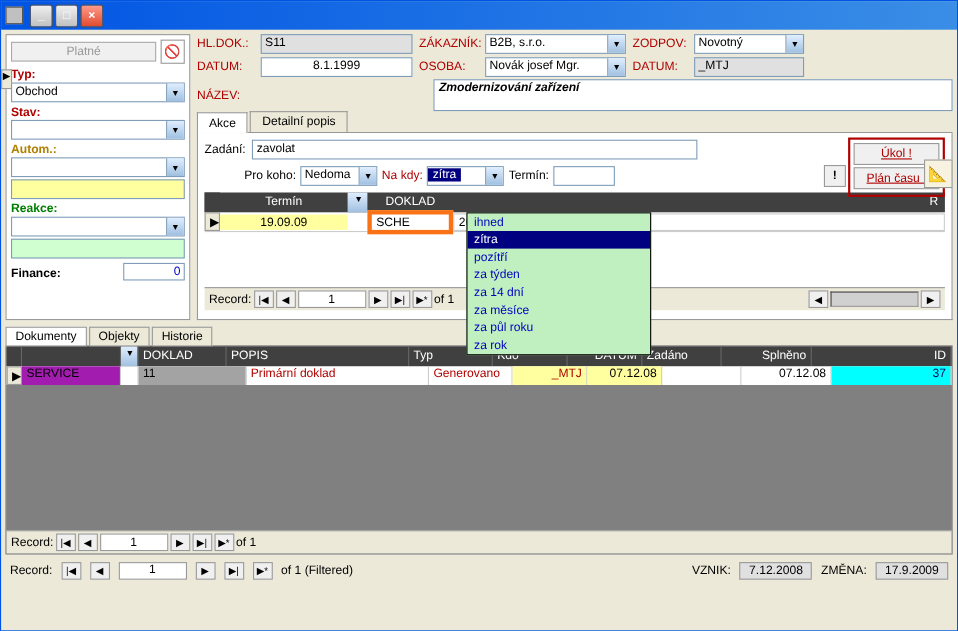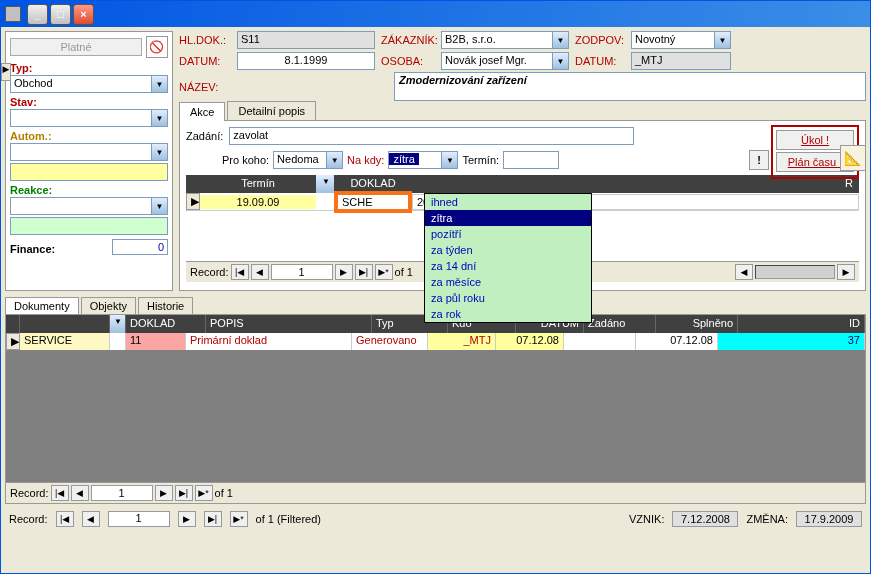--- a/index.html
+++ b/index.html
@@ -81,23 +81,23 @@
 .dghc.d3 { width:166px; }
 .dghc.d4 { width:76px; }
 .dghc.d5 { width:68px; }
 .dghc.d6 { width:68px; text-align:right; }
 .dghc.d7 { width:72px; }
 .dghc.d8 { width:82px; text-align:right; }
 .dghc.d9 { flex:1; text-align:right; }
 .dgrow { display:flex; background:#fff; height:17px; }
 .dgc { padding:1px 4px; border-right:1px solid #ccc; overflow:hidden; white-space:nowrap; }
 .dgc.d0 { width:14px; background:#ece9d8; border:1px solid #999; text-align:center; }
-.dgc.d1 { width:90px; background:#fef9c3; }
+.dgc.d1 { width:90px; background:#a21caf; }
 .dgc.d1a { width:16px; }
-.dgc.d2 { width:60px; background:#fca5a5; }
+.dgc.d2 { width:98px; background:#a3a3a3; }
 .dgc.d3 { width:166px; color:#b00000; }
 .dgc.d4 { width:76px; color:#b00000; }
 .dgc.d5 { width:68px; background:#ffffa0; text-align:right; color:#b00000; }
 .dgc.d6 { width:68px; background:#ffffa0; text-align:right; }
 .dgc.d7 { width:72px; }
 .dgc.d8 { width:82px; text-align:right; }
 .dgc.d9 { flex:1; background:#00ffff; text-align:right; color:#006; }
 .dgbody-empty { flex:1; background:#808080; }
 .footer { display:flex; align-items:center; gap:8px; padding:3px 4px 0 4px; }
 .footer .spacer { flex:1; }

